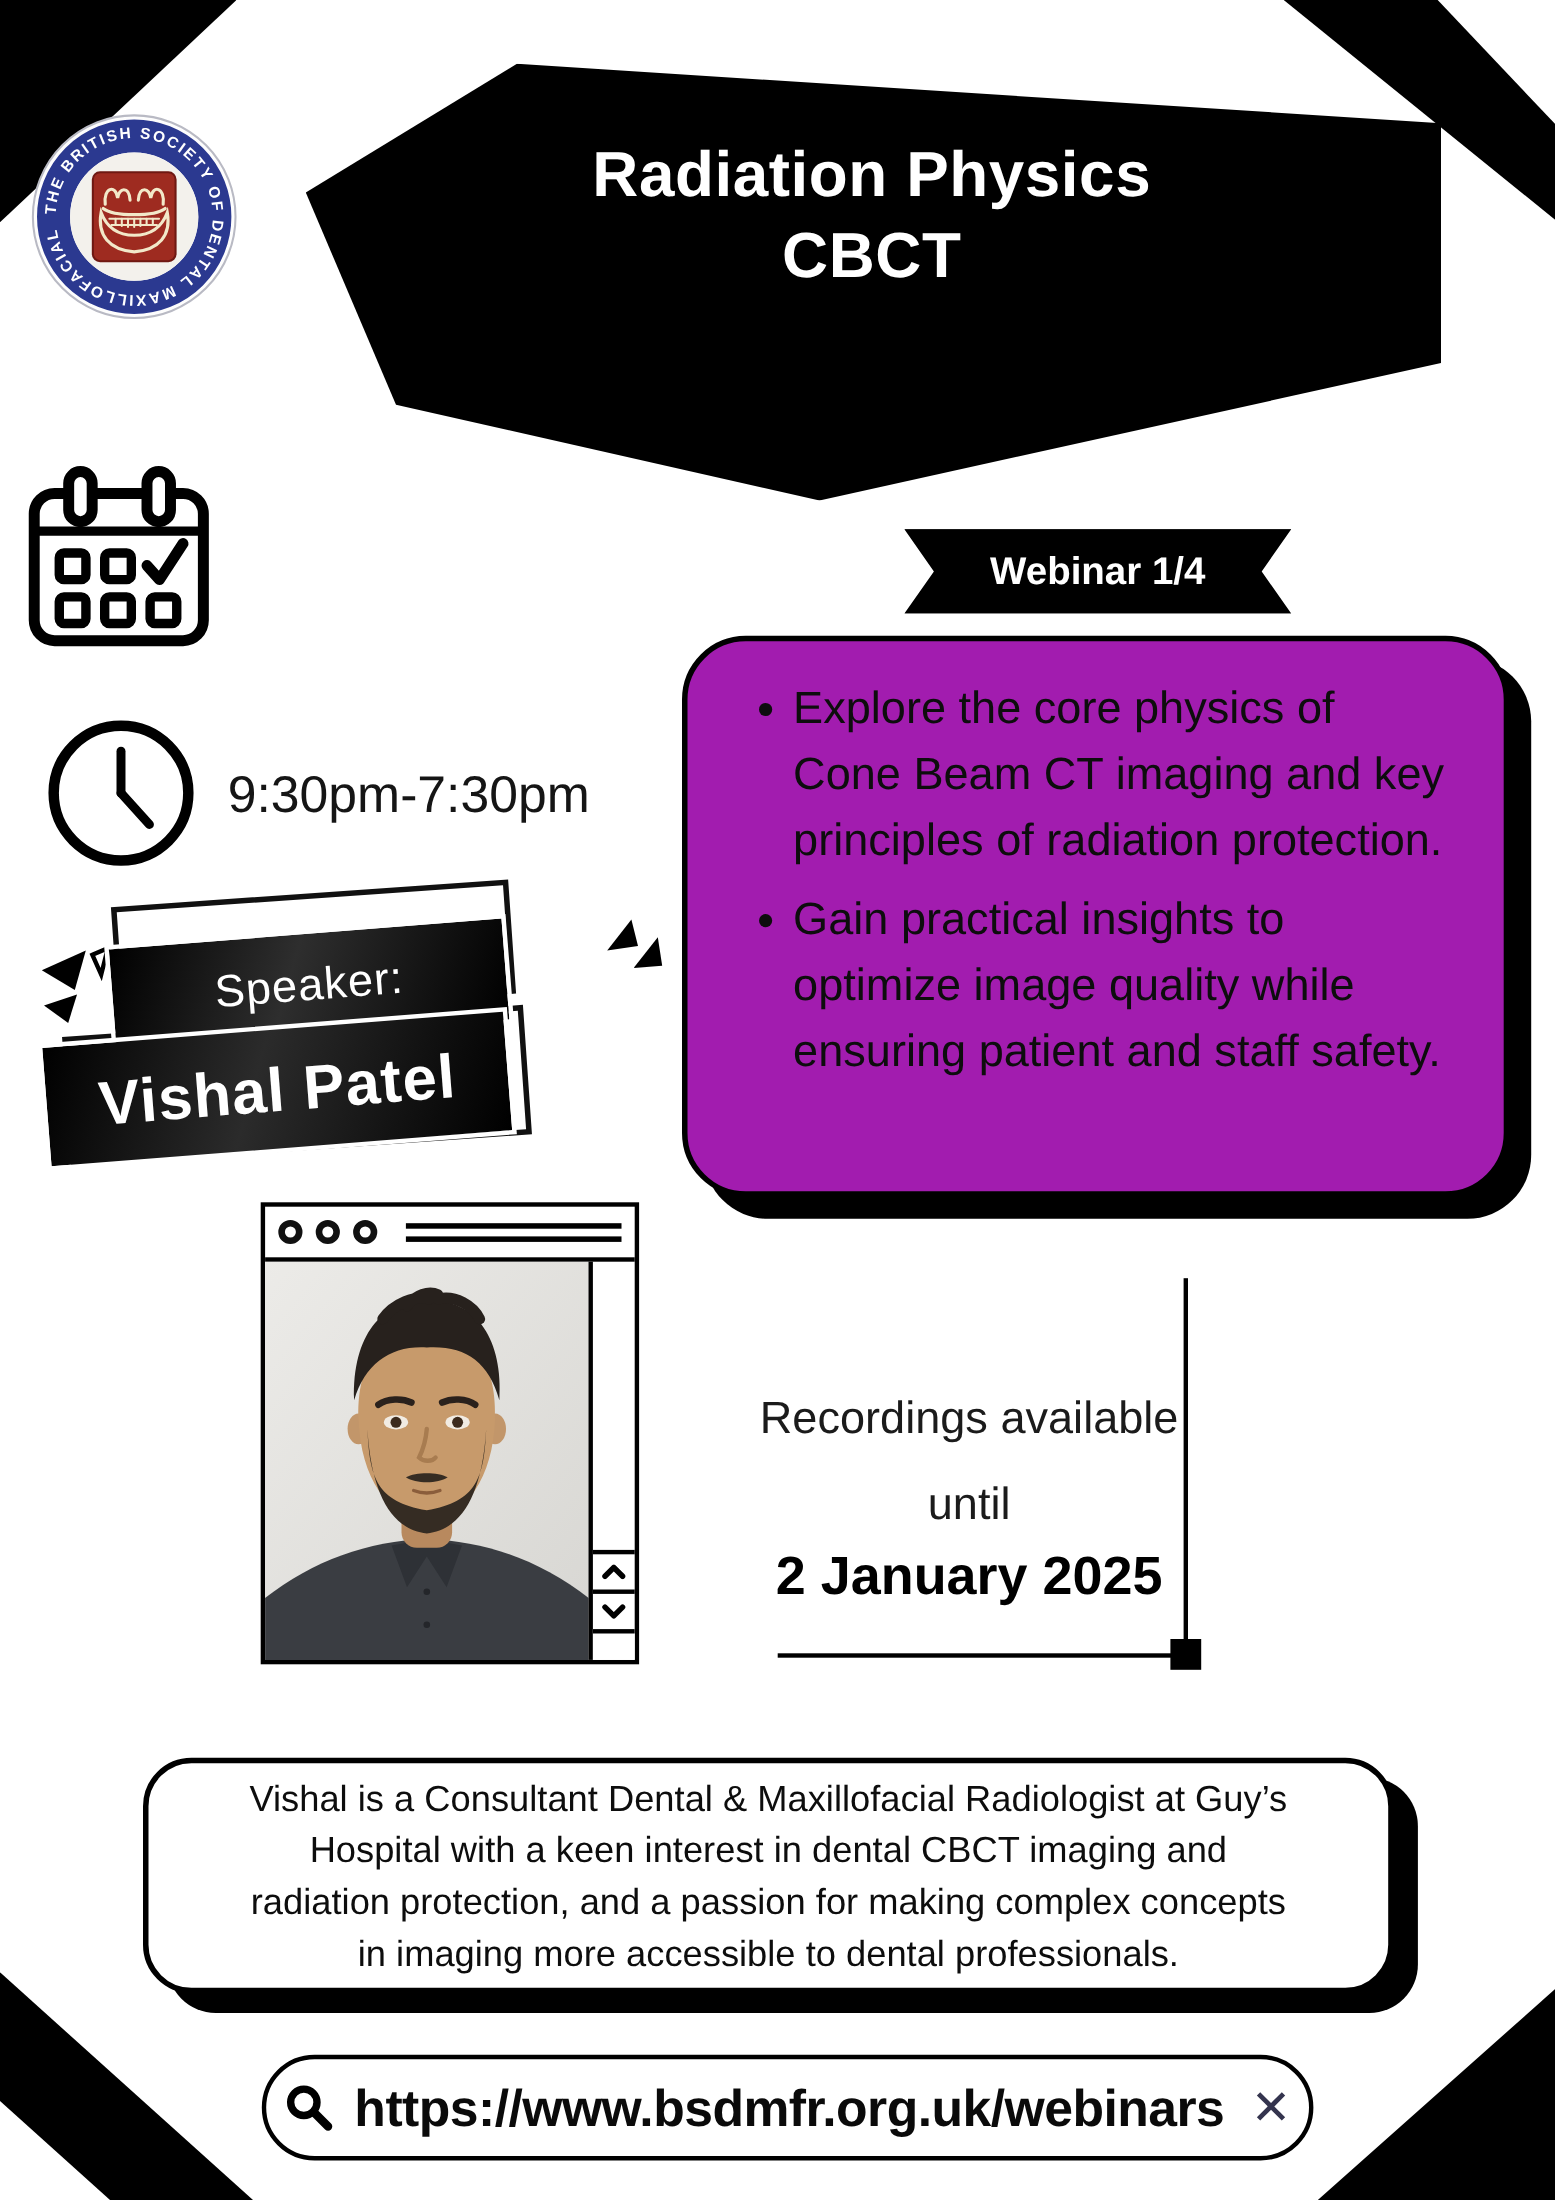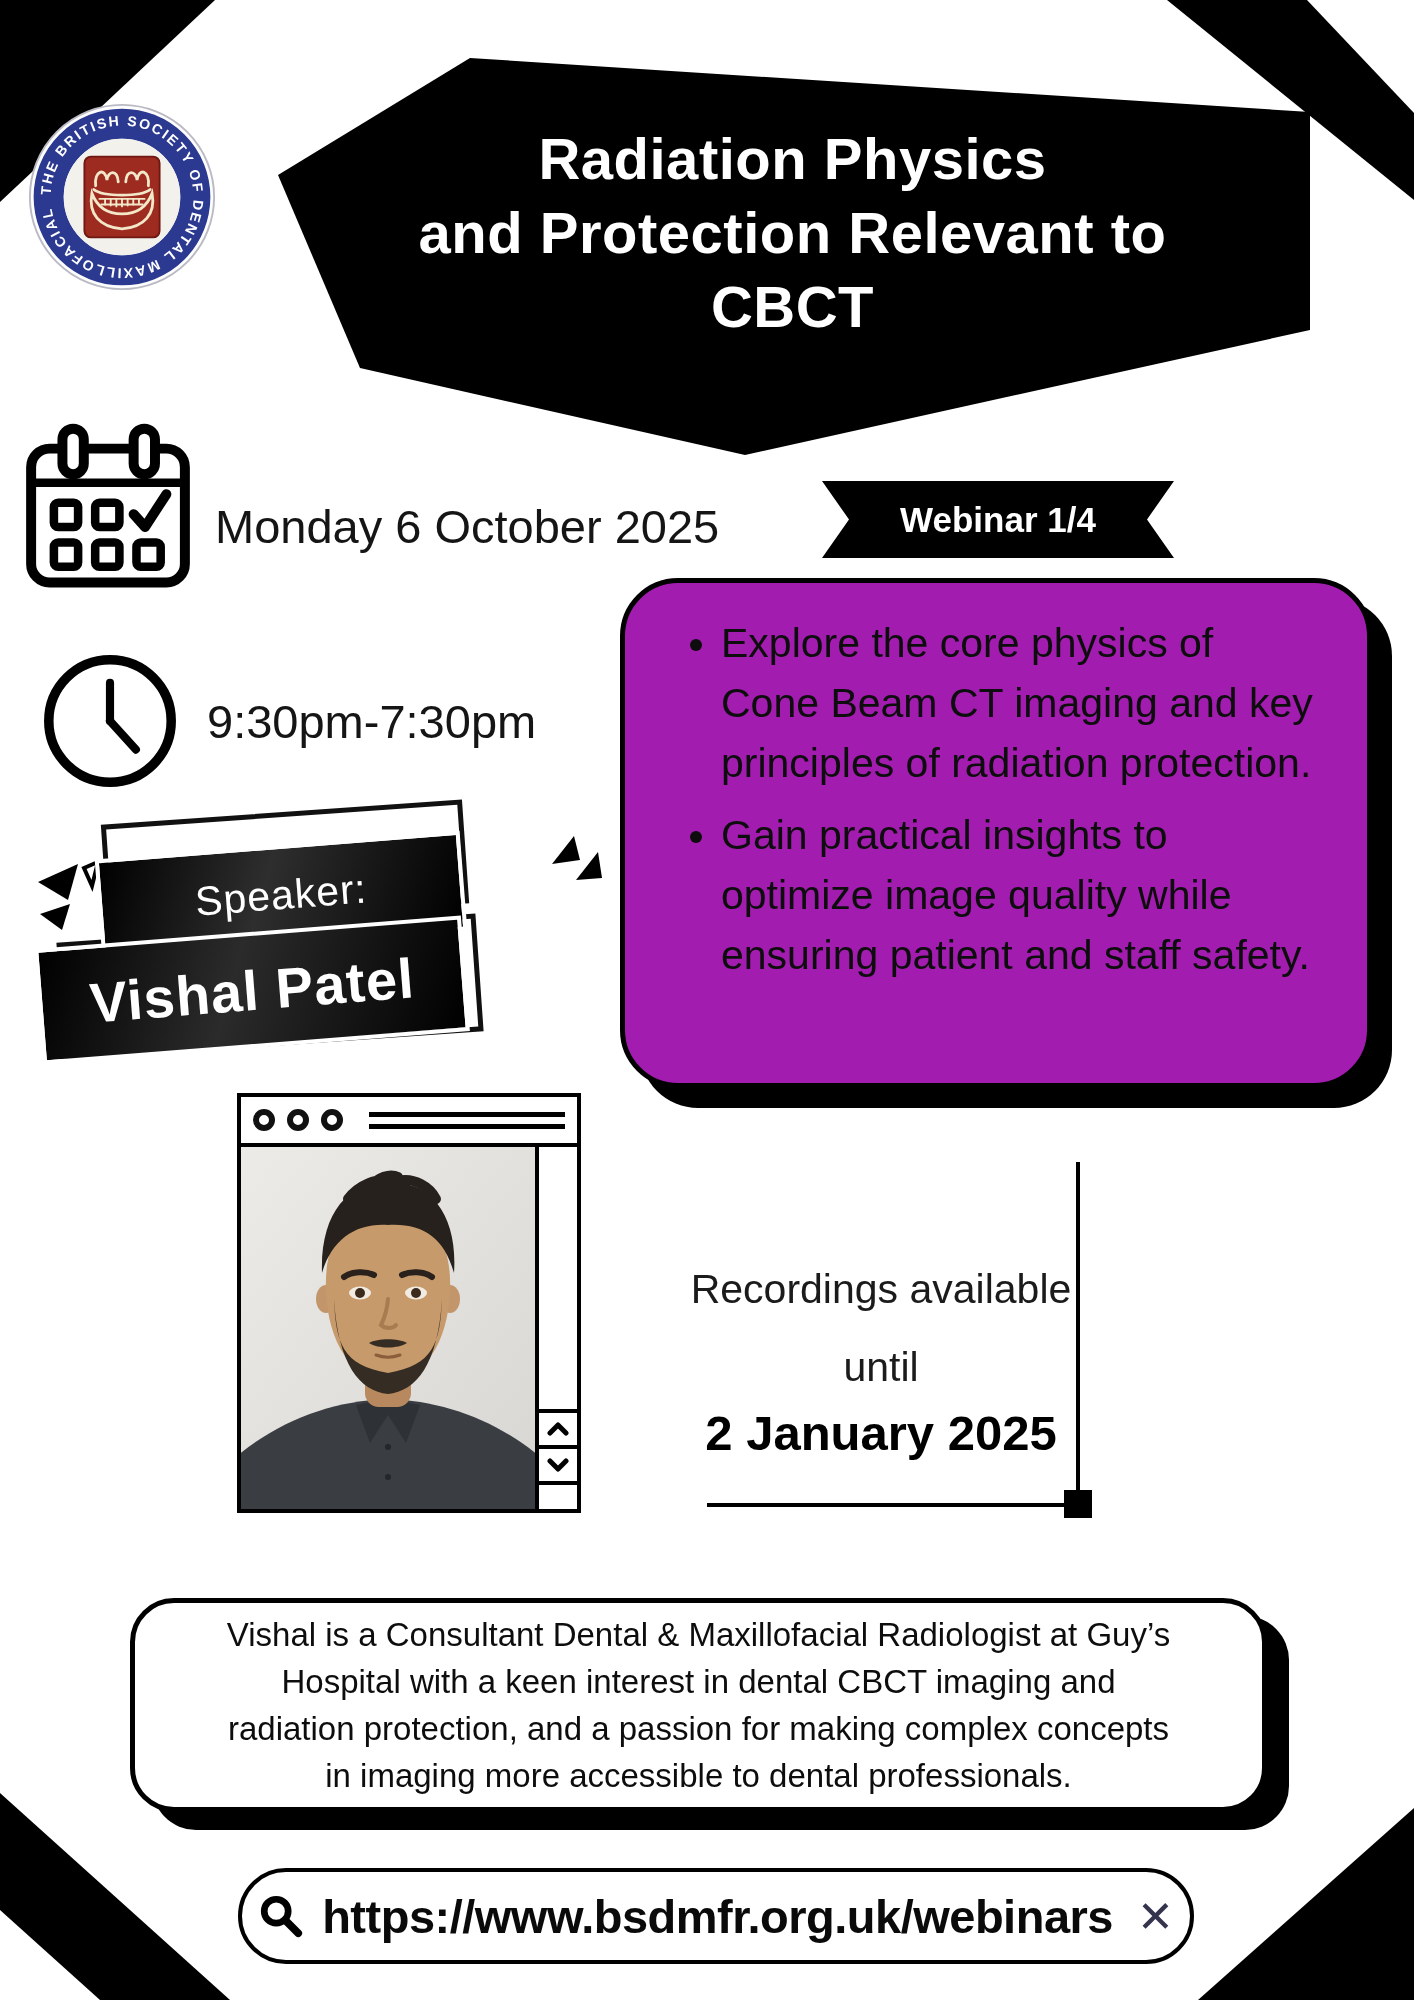--- a/index.html
+++ b/index.html
@@ -120,40 +120,38 @@
             <path d="M112,102 L112,108"></path>
             <path d="M118,102 L118,107"></path>
         </g>
       </g>
     </svg>
   </div>
 
   <div class="title-banner">
     <div class="title-text">
       <div>Radiation Physics</div>
-      <div>and Protection Relevant to</div>
       <div>CBCT</div>
     </div>
   </div>
 
   <div class="calendar">
     <svg width="172" height="168" viewBox="0 0 120 118">
       <rect x="6" y="18" width="108" height="94" rx="13" fill="#fff" stroke="#000" stroke-width="7"></rect>
       <line x1="6" y1="42" x2="114" y2="42" stroke="#000" stroke-width="6"></line>
       <rect x="28" y="4" width="15" height="32" rx="7.5" fill="#fff" stroke="#000" stroke-width="7"></rect>
       <rect x="78" y="4" width="15" height="32" rx="7.5" fill="#fff" stroke="#000" stroke-width="7"></rect>
       <rect x="22" y="56" width="17" height="17" rx="3" fill="#fff" stroke="#000" stroke-width="6"></rect>
       <rect x="51" y="56" width="17" height="17" rx="3" fill="#fff" stroke="#000" stroke-width="6"></rect>
       <polyline points="78,64 86,73 101,50" fill="none" stroke="#000" stroke-width="7" stroke-linecap="round" stroke-linejoin="round"></polyline>
       <rect x="22" y="84" width="17" height="17" rx="3" fill="#fff" stroke="#000" stroke-width="6"></rect>
       <rect x="51" y="84" width="17" height="17" rx="3" fill="#fff" stroke="#000" stroke-width="6"></rect>
       <rect x="80" y="84" width="17" height="17" rx="3" fill="#fff" stroke="#000" stroke-width="6"></rect>
     </svg>
   </div>
-  <div class="date-text">Monday 6 October 2025</div>
 
   <div class="ribbon">
     <span>Webinar 1/4</span>
   </div>
 
   <div class="bullet-wrap">
     <div class="bullet-shadow"></div>
     <div class="bullet-box">
       <ul>
         <li>Explore the core physics of Cone Beam CT imaging and key principles of radiation protection.</li>

